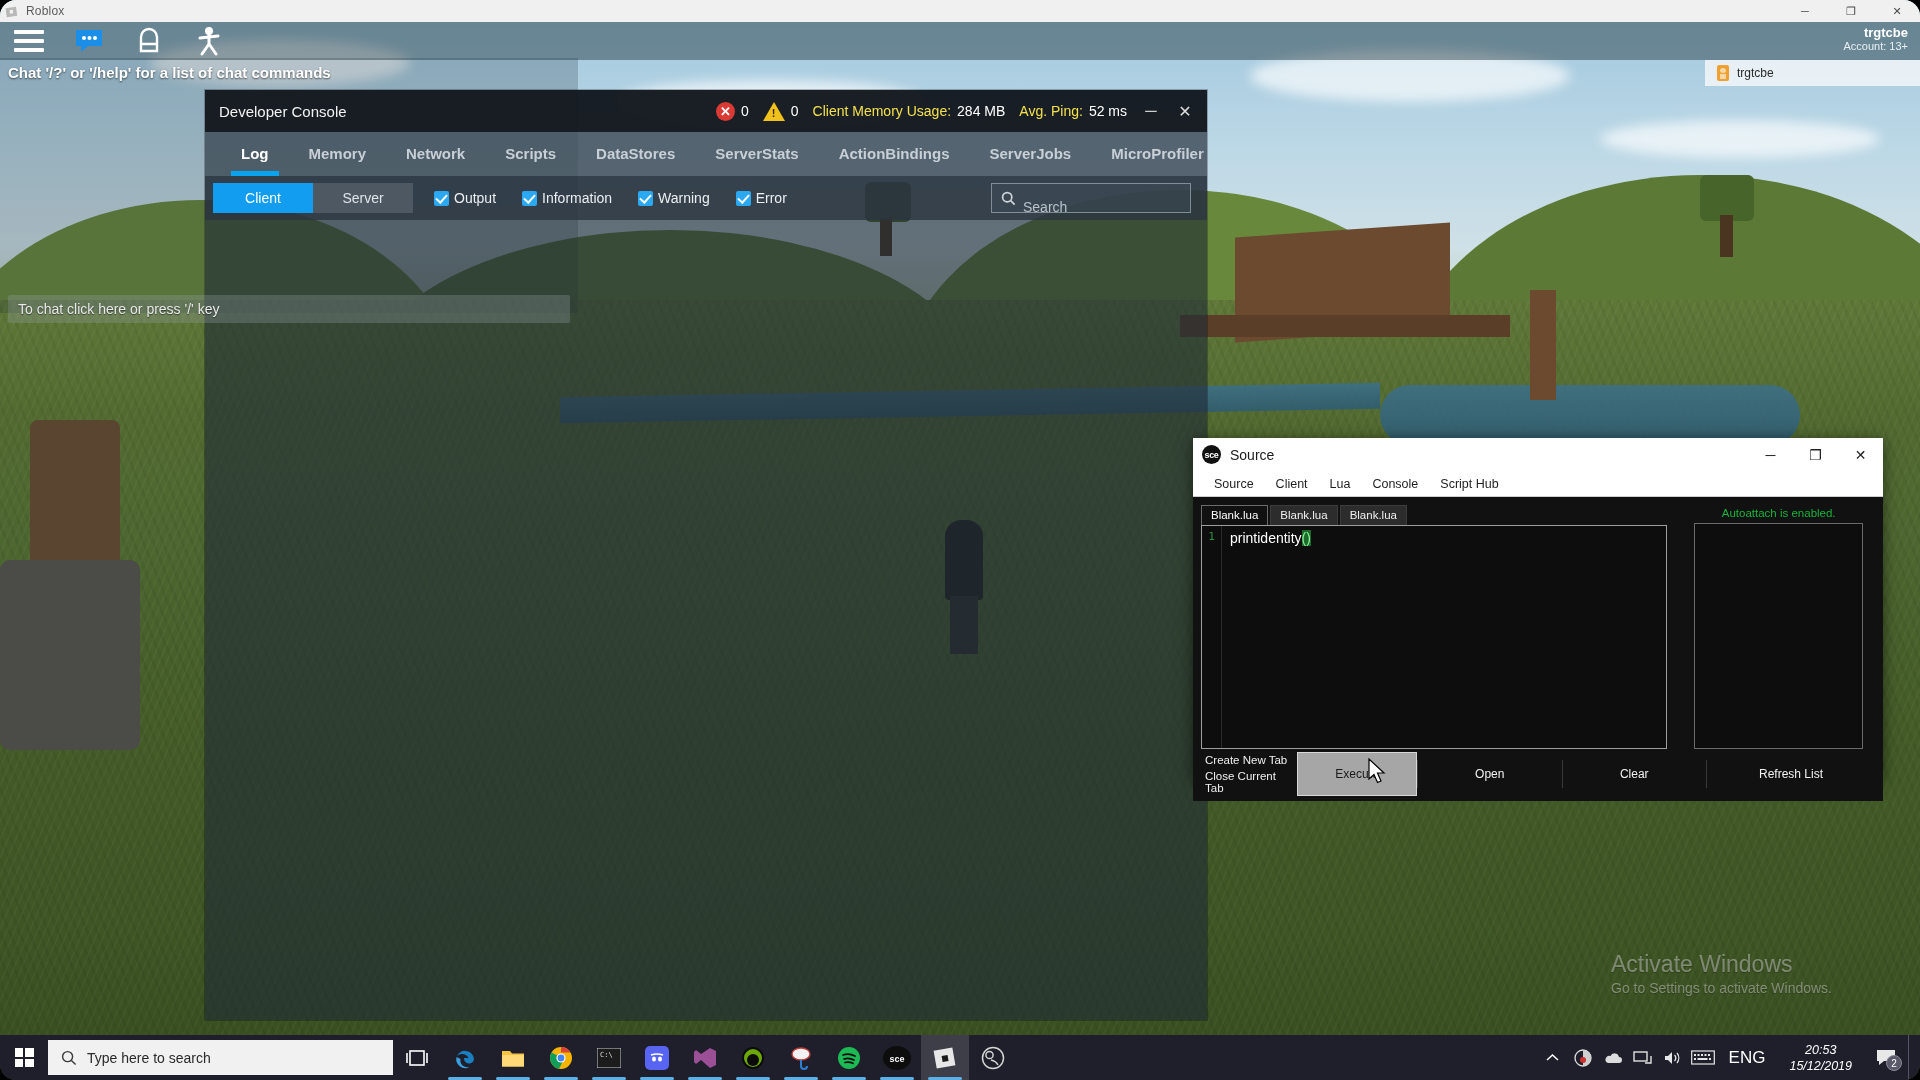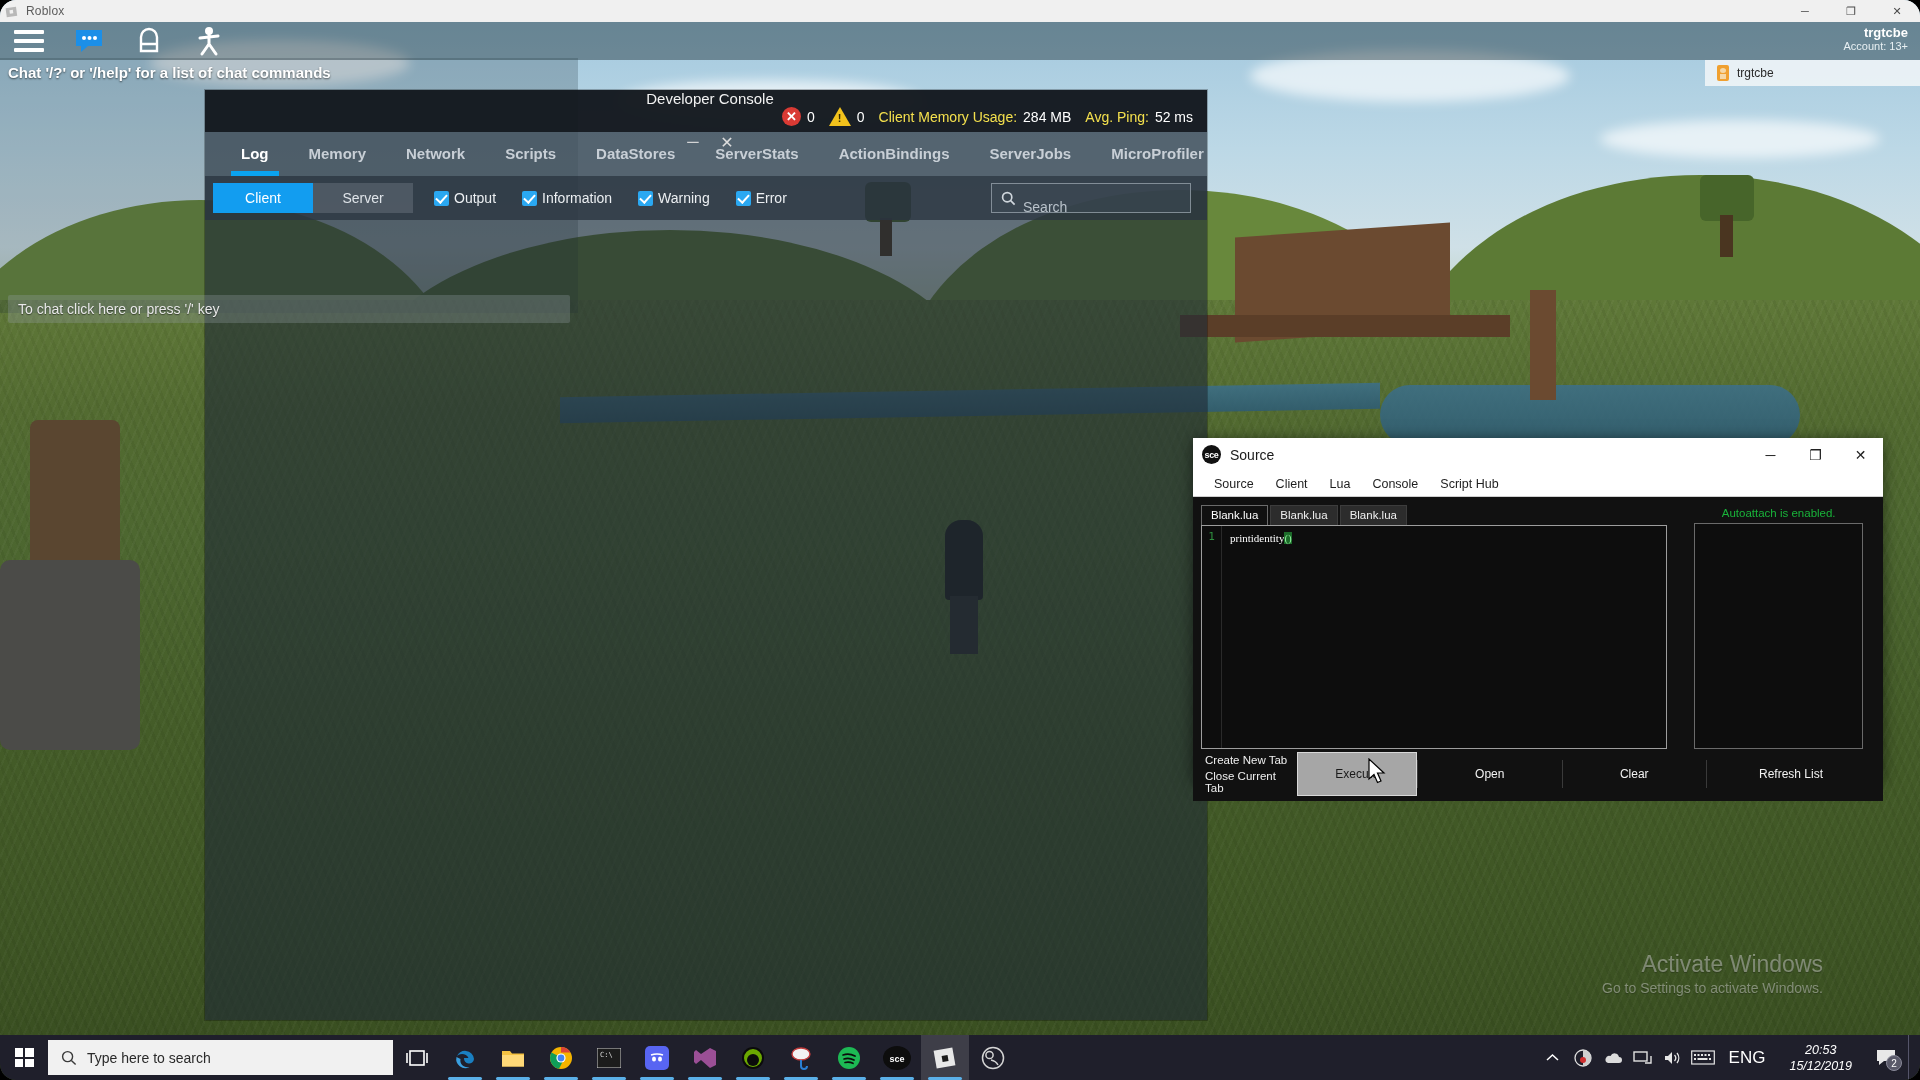--- a/index.html
+++ b/index.html
@@ -106,21 +106,21 @@
   }
 
   
   .devconsole {
     position:absolute; left:205px; top:90px; width:1002px; height:930px;
     background:rgba(33,43,54,.62); z-index:25;
     box-shadow:0 0 0 1px rgba(0,0,0,.25);
   }
   .dc-titlebar {
     height:42px; background:rgba(18,22,28,.90);
-    display:flex; align-items:center; padding:0 6px 0 14px;flex-direction:column;
+    display:flex; align-items:center; padding:0 6px 0 14px;
   }
   .dc-title { font-size:15px; color:#f2f2f2; }
   .dc-stats { margin-left:auto; display:flex; align-items:center; gap:14px; padding-right:8px; }
   .dc-stat { display:flex; align-items:center; gap:6px; font-size:14px; color:#f4e04d; }
   .dc-stat .num { color:#ffffff; }
   .err-ico {
     width:19px; height:19px; border-radius:50%; background:#d93a34;
     display:flex; align-items:center; justify-content:center;
     color:#fff; font-size:13px; font-weight:bold; line-height:1;
   }
@@ -218,22 +218,22 @@
   }
   .ftab.active { background:#111; color:#ffffff; border-color:#6b6b6b; }
   .editor {
     flex:1; border:1px solid #9d9d9d; background:#0d0d0d; display:flex; overflow:hidden;
   }
   .gutter {
     width:20px; background:#0d0d0d; border-right:1px solid #2a2a2a; padding-top:4px;
     text-align:center; font-family:"DejaVu Sans Mono", monospace; font-size:11px; color:#2f8f3f;
   }
   .code {
-    flex:1; padding:4px 0 0 8px; font-family:Liberation Serif, serif;
-    font-size:11px; color:#e8e8e8; white-space:pre; line-height:16px;
+    flex:1; padding:4px 0 0 8px; font-family:Liberation Sans, sans-serif;
+    font-size:14px; color:#e8e8e8; white-space:pre; line-height:16px;
   }
   .code .fn { color:#ffffff; }
   .code .paren { background:#1d6b2a; color:#8cf09a; }
 
   .src-right { width:179px; display:flex; flex-direction:column; }
   .attach-status {
     height:18px; text-align:center; font-size:11.5px; color:#19b33a; line-height:16px;
   }
   .attach-list { flex:1; border:1px solid #6a6a6a; background:#0d0d0d; }
 
@@ -246,21 +246,21 @@
     font-family:"Liberation Sans", sans-serif;
   }
   .act-btn.pressed { background:#a6a6a6; color:#1a1a1a; border:1px solid #d8d8d8; max-width:120px; }
   .act-sep { width:1px; background:#3a3a3a; margin:8px 0; }
   .refresh-wrap { width:168px; display:flex; align-items:center; justify-content:center; }
 
   .cursor-arrow { position:absolute; left:1368px; top:758px; z-index:60; pointer-events:none; }
 
   
   .watermark {
-    position:absolute; right:97px; top:950px; z-index:15; text-align:right;
+    position:absolute; right:88px; top:950px; z-index:15; text-align:left;
     color:rgba(235,235,235,.42); text-shadow:0 1px 1px rgba(0,0,0,.25);
   }
   .watermark .l1 { font-size:23px; line-height:28px; }
   .watermark .l2 { font-size:14px; line-height:20px; }
 
   
   .taskbar {
     position:absolute; left:0; bottom:0; width:1920px; height:45px;
     background:#1f1f2b; z-index:70; display:flex; align-items:center;
   }

